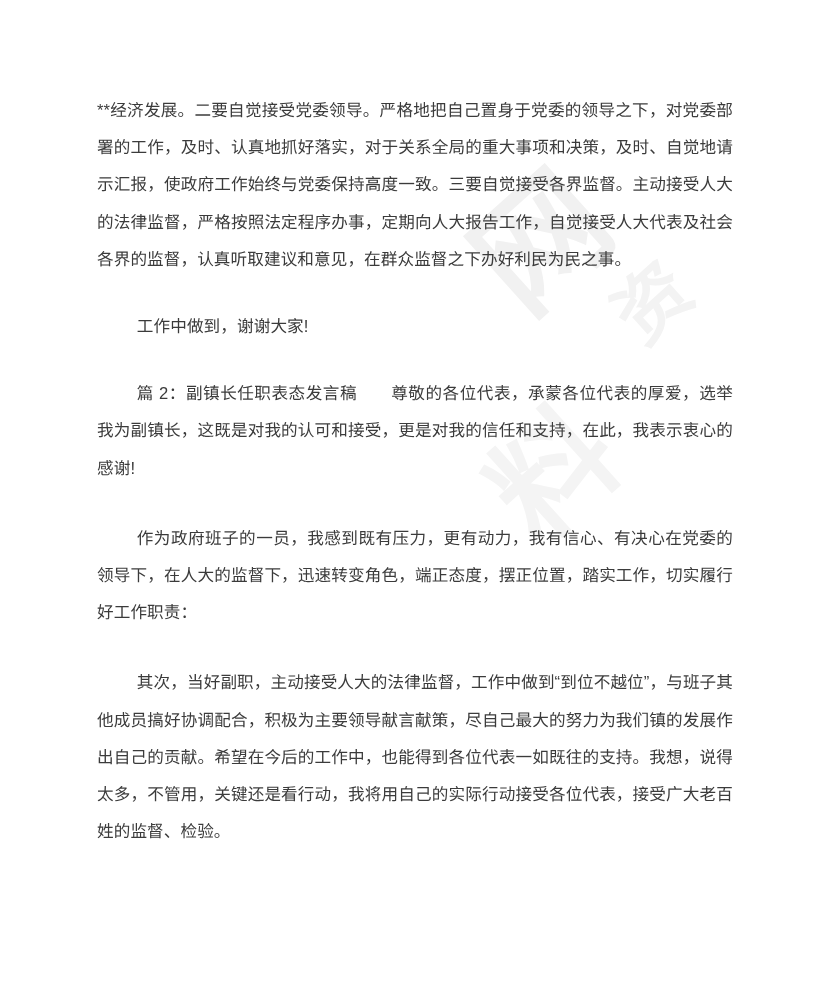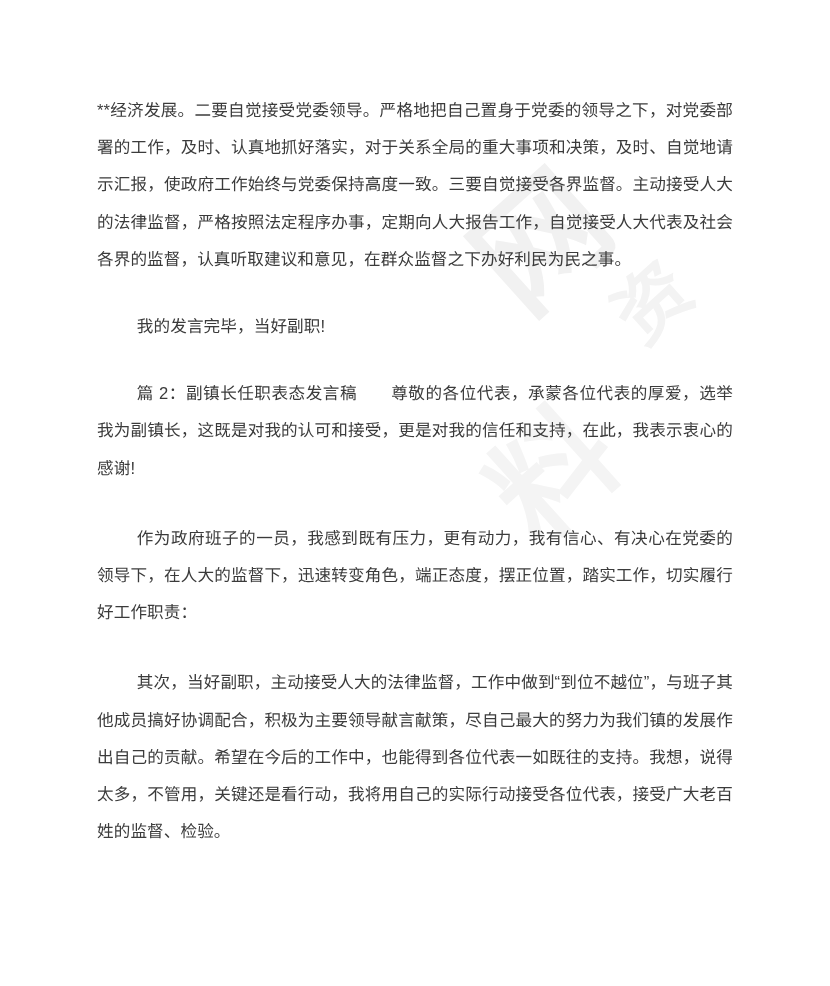--- a/index.html
+++ b/index.html
@@ -92,21 +92,21 @@
   <div class="watermark-layer">
     <span class="wm wm-a">网</span>
     <span class="wm wm-c">资</span>
     <span class="wm wm-b">料</span>
   </div>
 
   <div class="doc-body">
 
     <p class="para">**经济发展。二要自觉接受党委领导。严格地把自己置身于党委的领导之下，对党委部署的工作，及时、认真地抓好落实，对于关系全局的重大事项和决策，及时、自觉地请示汇报，使政府工作始终与党委保持高度一致。三要自觉接受各界监督。主动接受人大的法律监督，严格按照法定程序办事，定期向人大报告工作，自觉接受人大代表及社会各界的监督，认真听取建议和意见，在群众监督之下办好利民为民之事。</p>
 
-    <p class="para indent gap-md">我的发言完毕，当好副职!</p>
+    <p class="para indent gap-md">工作中做到，谢谢大家!</p>
 
     <p class="para indent gap-md">篇 2：副镇长任职表态发言稿　　尊敬的各位代表，承蒙各位代表的厚爱，选举我为副镇长，这既是对我的认可和接受，更是对我的信任和支持，在此，我表示衷心的感谢!</p>
 
     <p class="para indent gap-lg">作为政府班子的一员，我感到既有压力，更有动力，我有信心、有决心在党委的领导下，在人大的监督下，迅速转变角色，端正态度，摆正位置，踏实工作，切实履行好工作职责：</p>
 
 
     <p class="para indent gap-lg">其次，当好副职，主动接受人大的法律监督，工作中做到“到位不越位”，与班子其他成员搞好协调配合，积极为主要领导献言献策，尽自己最大的努力为我们镇的发展作出自己的贡献。希望在今后的工作中，也能得到各位代表一如既往的支持。我想，说得太多，不管用，关键还是看行动，我将用自己的实际行动接受各位代表，接受广大老百姓的监督、检验。</p>
 
   </div>
 </div>

